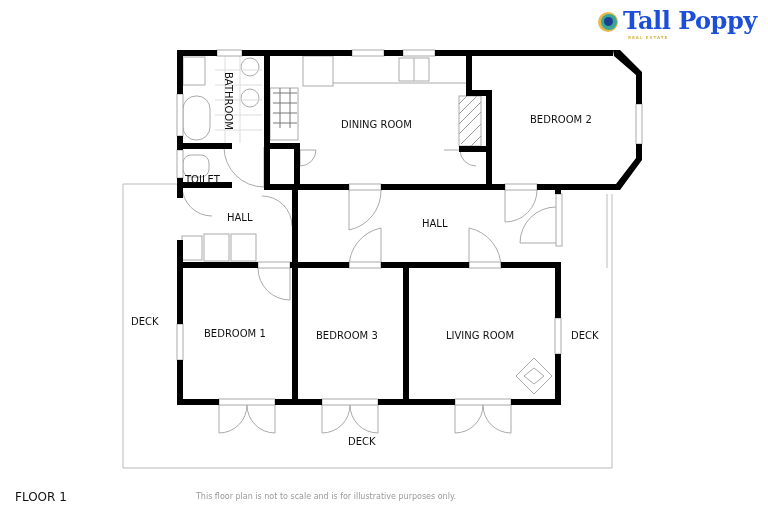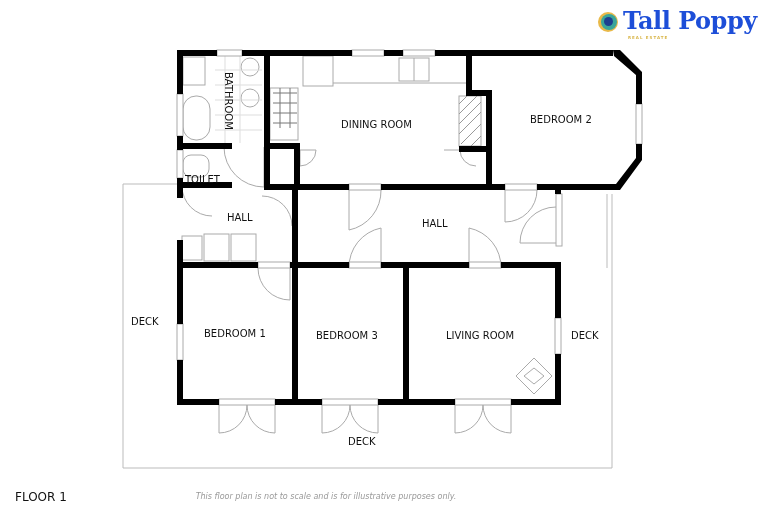--- a/index.html
+++ b/index.html
@@ -6,21 +6,21 @@
     body { width: 768px; height: 512px; position: relative; overflow: hidden; font-family: "DejaVu Sans", sans-serif; }
     .logo { position: absolute; left: 598px; top: 8px; width: 160px; height: 34px; }
     .logo-mark { position: absolute; left: 0; top: 4px; width: 20px; height: 20px; border-radius: 50%; background: #e9b949; }
     .logo-mark::before { content: ""; position: absolute; left: 3px; top: 2px; width: 16px; height: 16px; border-radius: 50%; background: #3aa59a; }
     .logo-mark::after { content: ""; position: absolute; left: 6px; top: 5px; width: 9px; height: 9px; border-radius: 50%; background: #1d3f8f; }
     .logo-text { position: absolute; left: 25px; top: -2px; font-family: "DejaVu Serif", serif; font-weight: bold; font-size: 24px; color: #1d4ed8; letter-spacing: -0.5px; white-space: nowrap; }
     .logo-sub { position: absolute; left: 30px; top: 27px; font-size: 4px; color: #d9b64a; letter-spacing: 1px; white-space: nowrap; font-weight: bold; }
     svg.plan { position: absolute; left: 0; top: 0; }
     .room-label { font-family: "DejaVu Sans", sans-serif; font-size: 10px; fill: #111; }
     .floor-label { position: absolute; left: 15px; top: 490px; font-size: 12px; color: #111; text-align: center; }
-    .disclaimer { position: absolute; left: 0; width: 652px; top: 492px; text-align: center; font-size: 8px; font-style: italic; color: #999; }
+    .disclaimer { position: absolute; left: 0; width: 652px; top: 492px; text-align: center; font-size: 8px; color: #999; }
   </style>
 </head>
 <body>
 
 <div class="logo">
   <div class="logo-mark"></div>
   <div class="logo-text">Tall Poppy</div>
   <div class="logo-sub">REAL ESTATE</div>
 </div>
 

